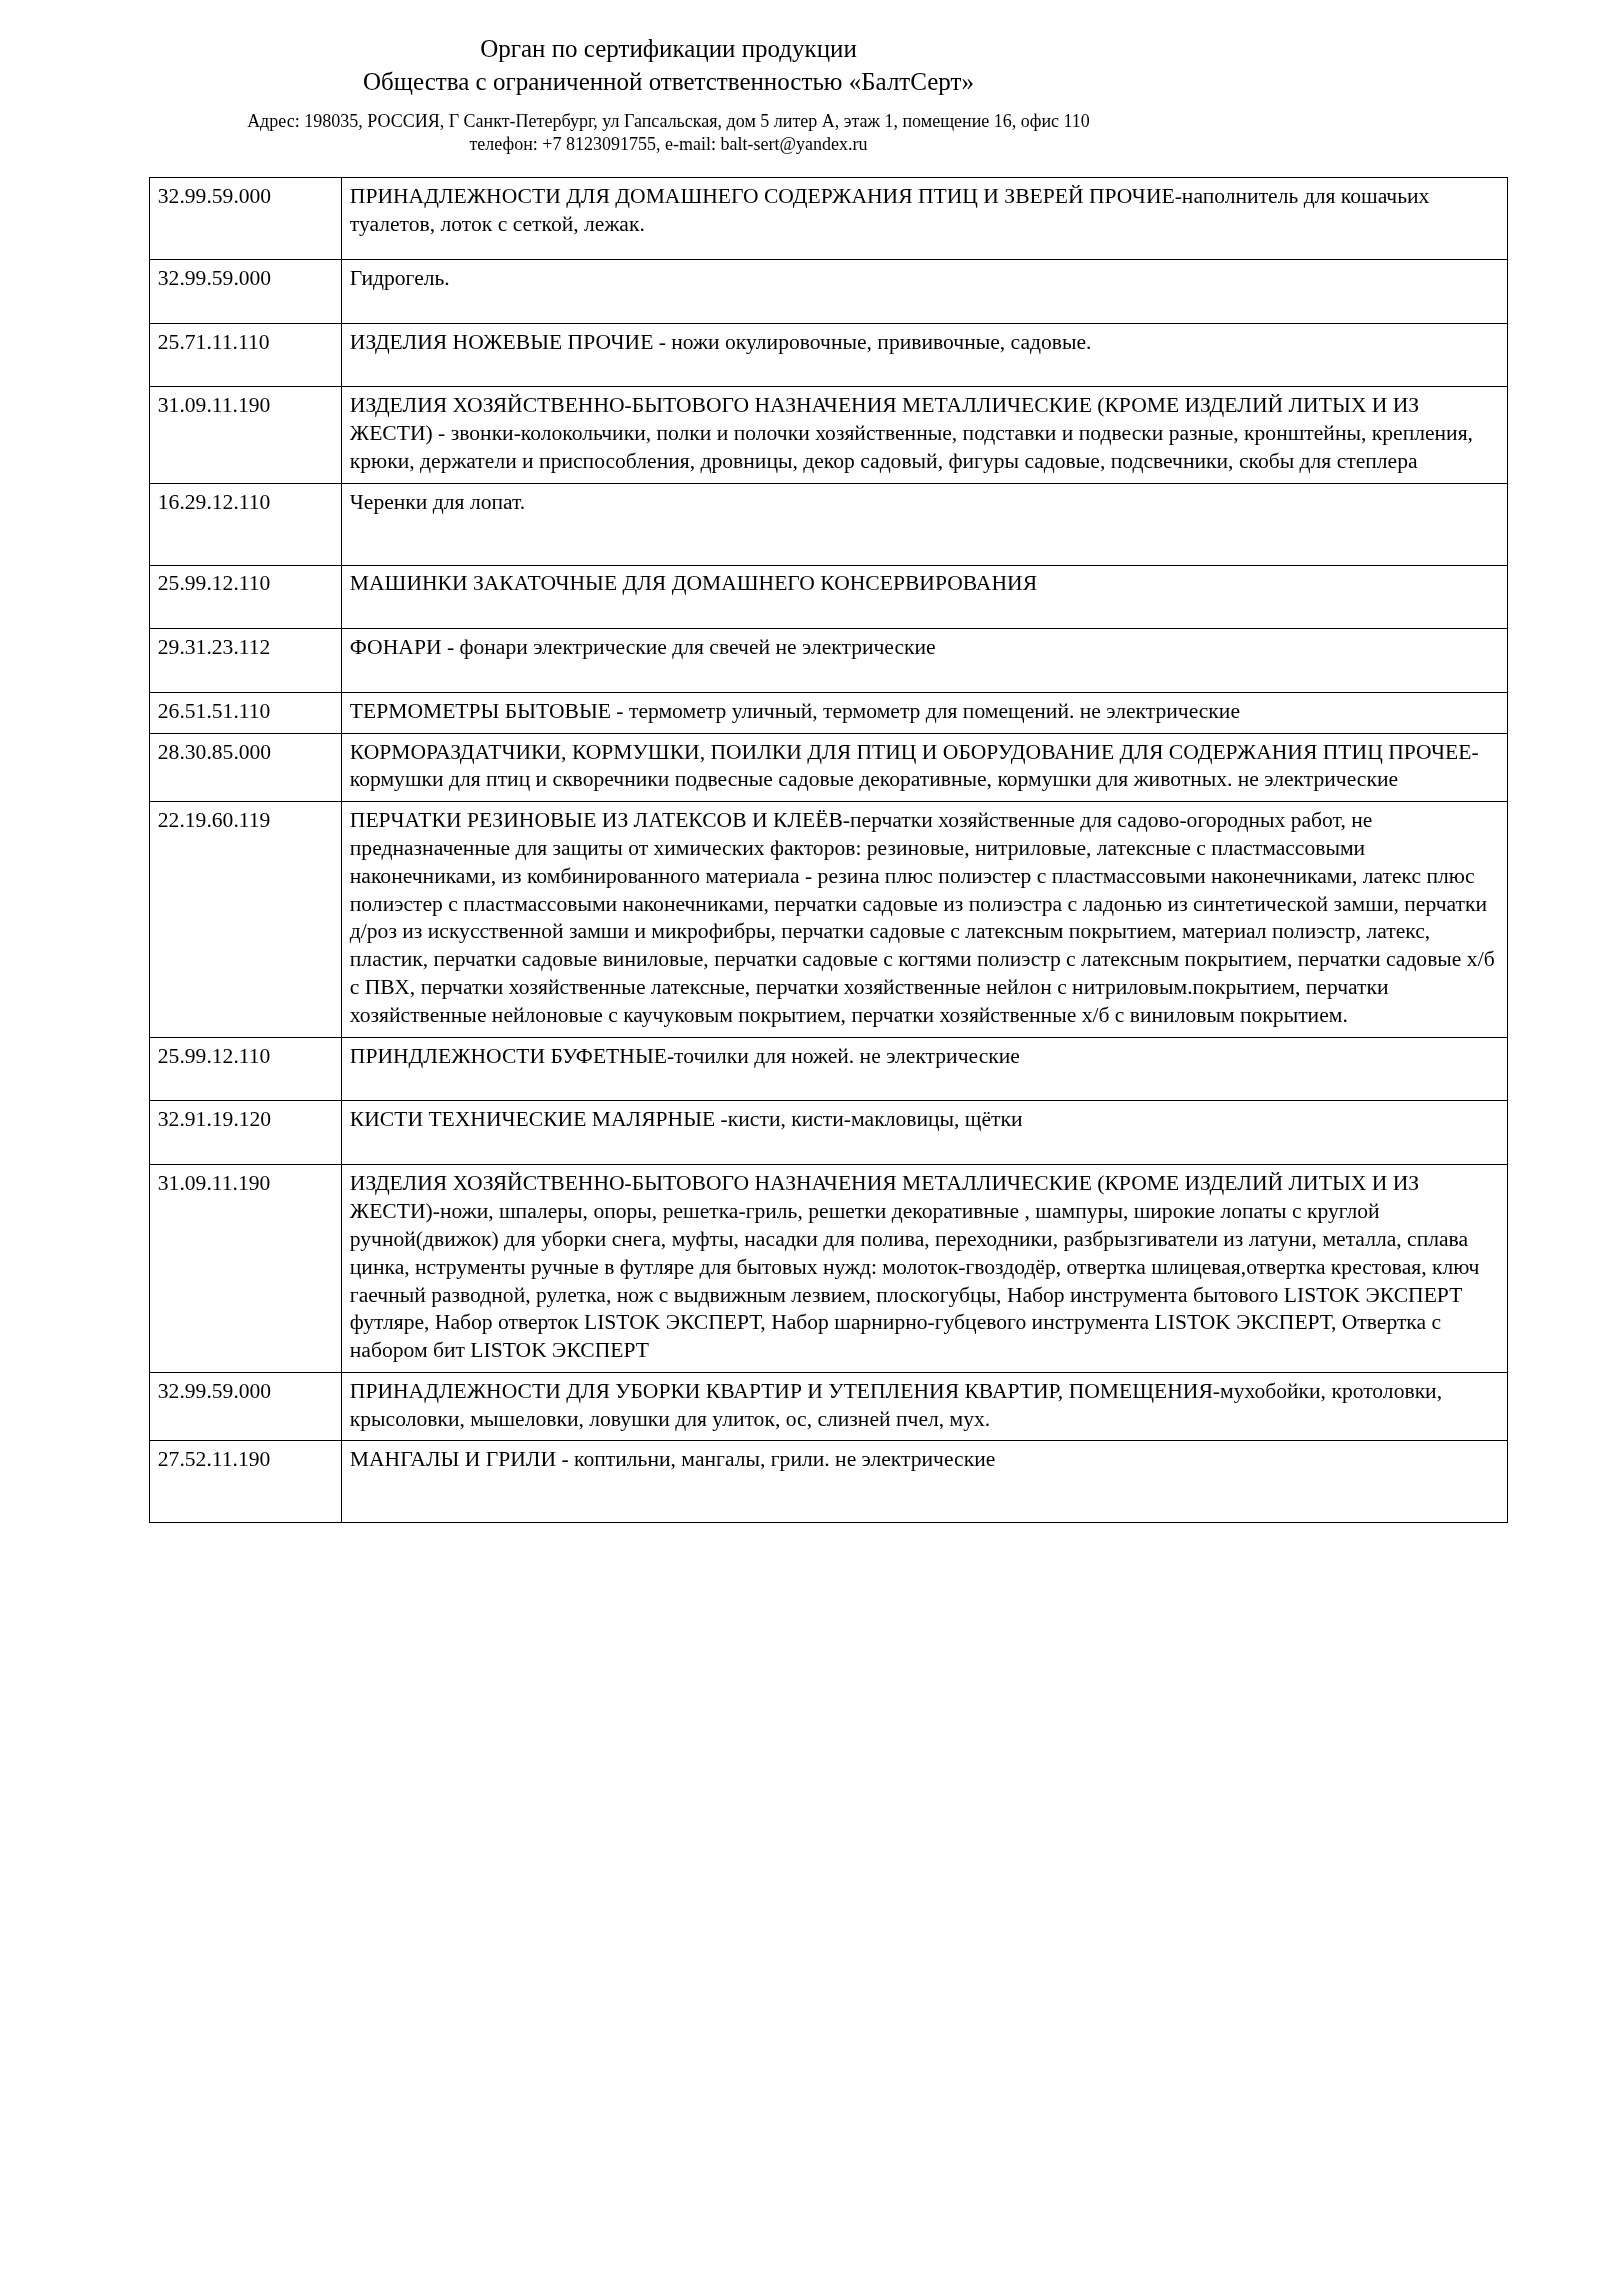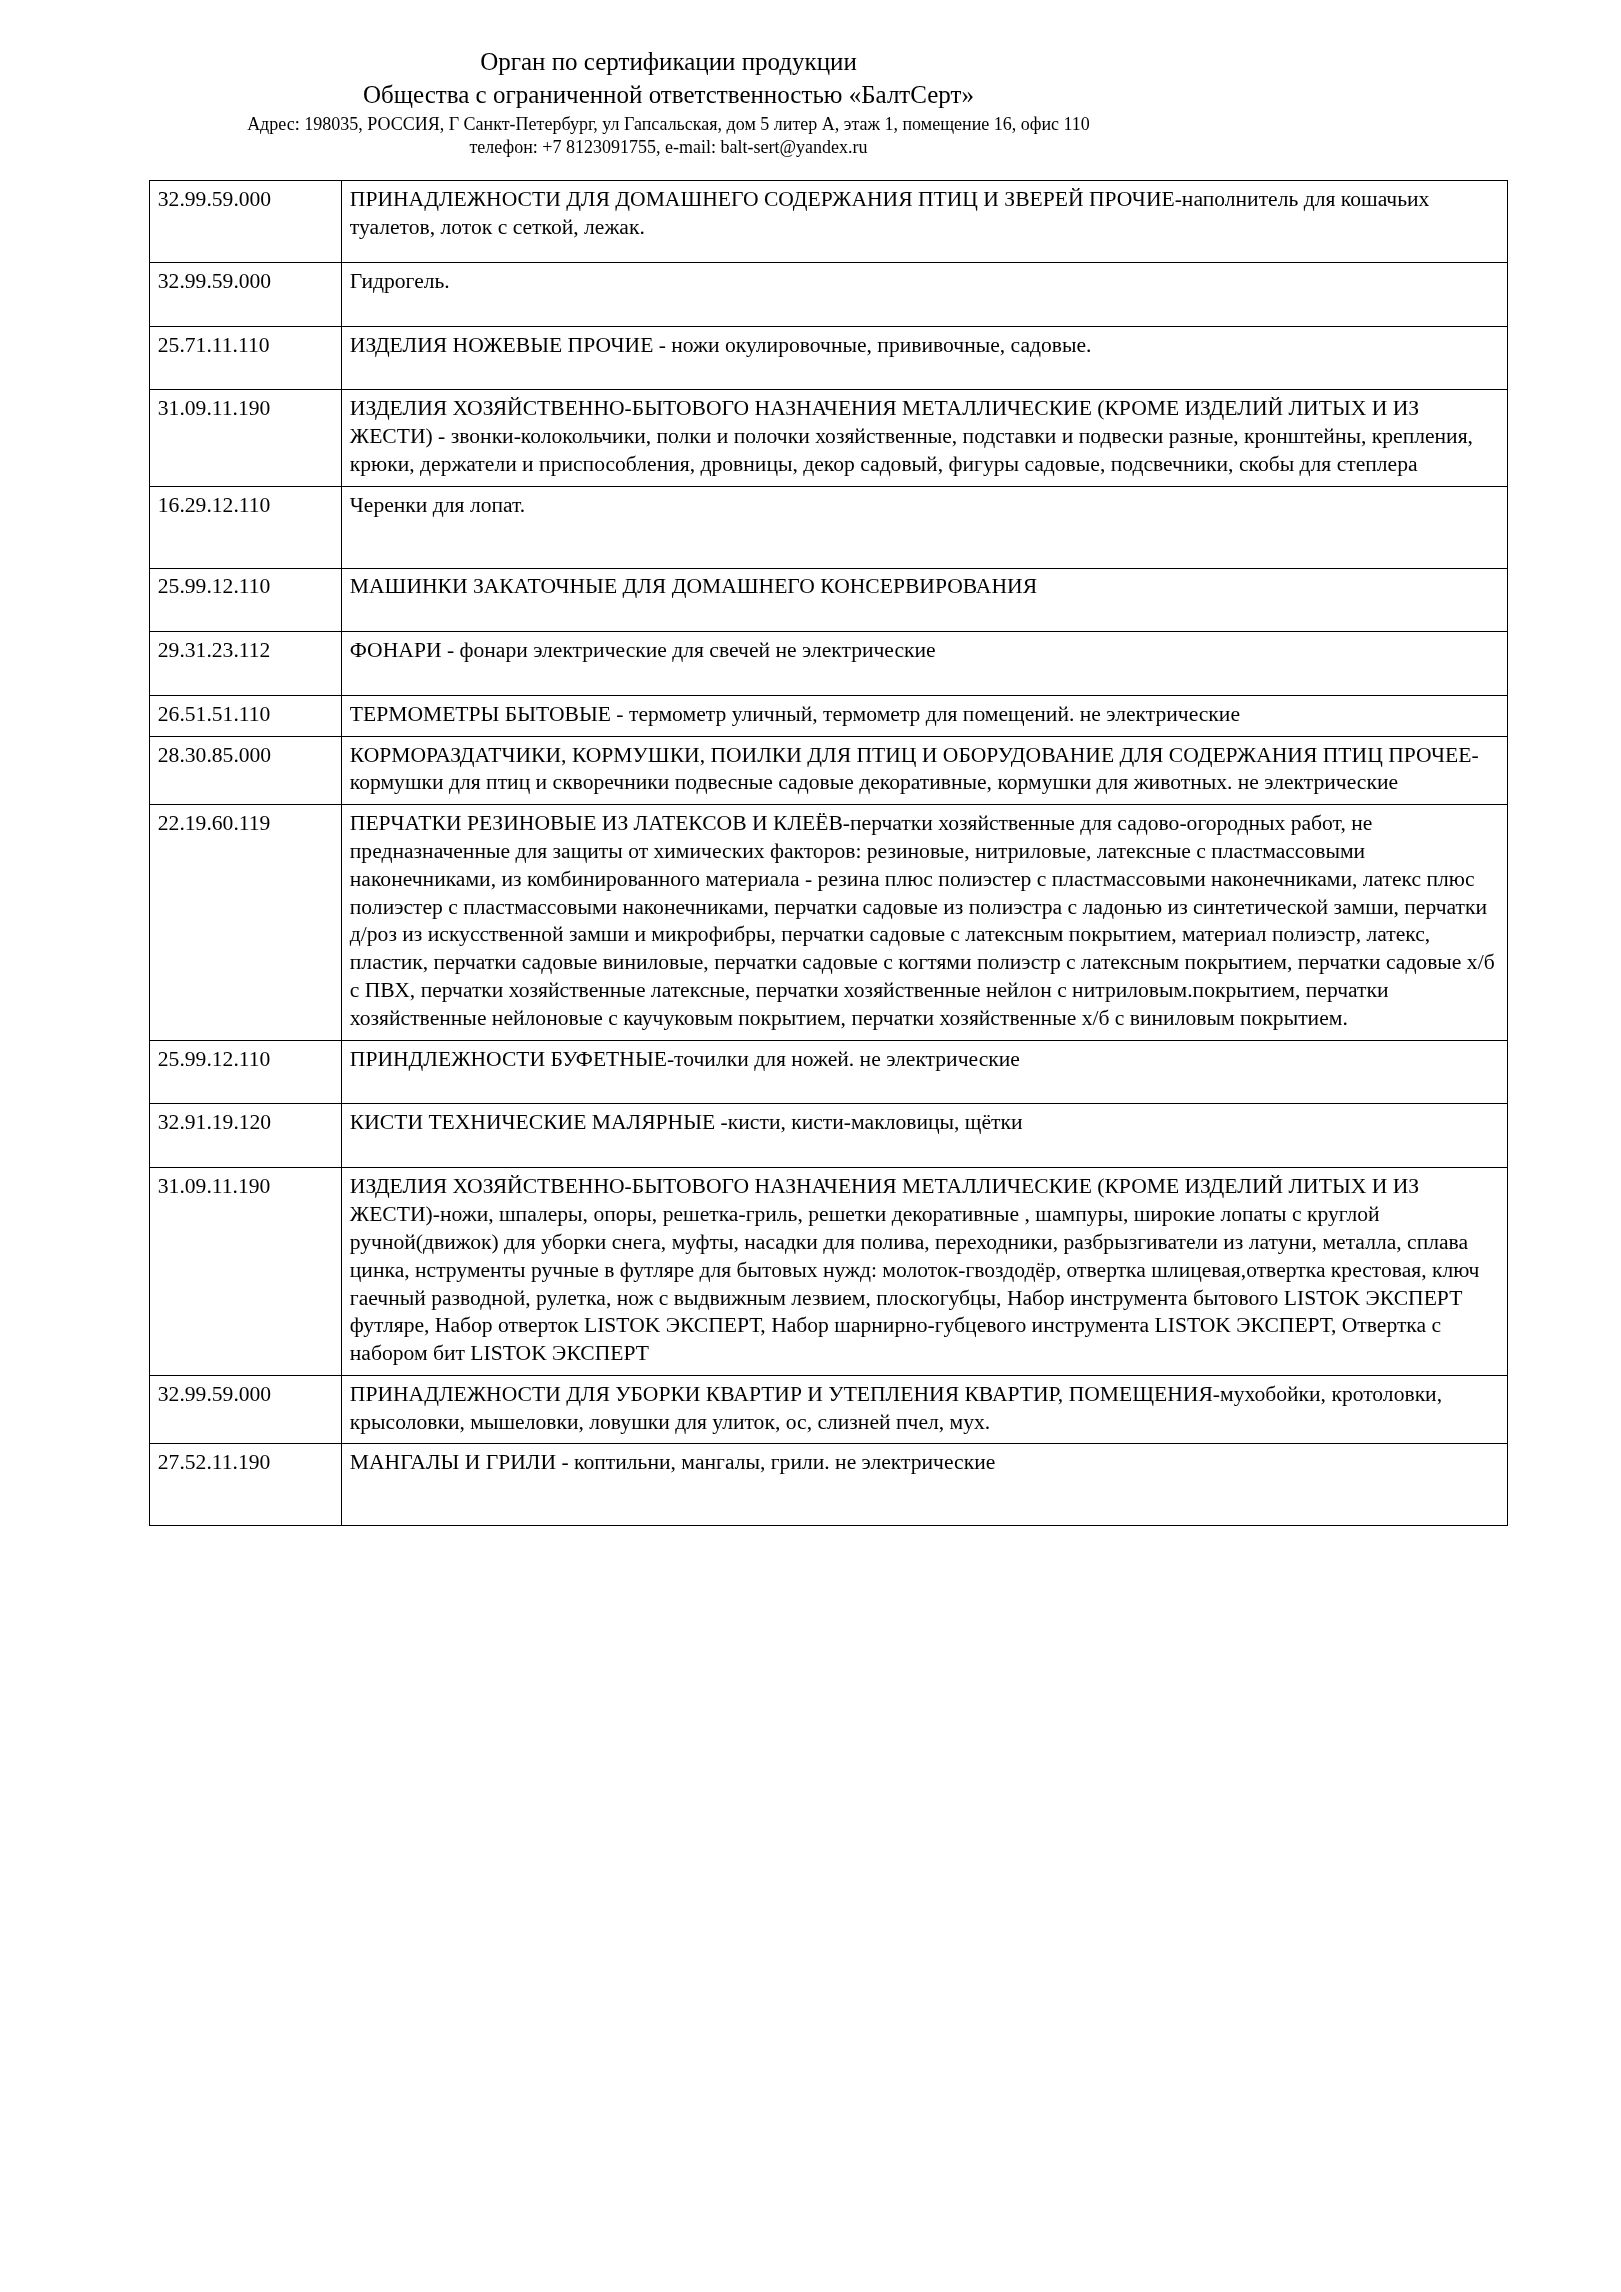--- a/index.html
+++ b/index.html
@@ -11,21 +11,21 @@
     width: 1621px;
     min-height: 2293px;
     font-family: "Liberation Serif", serif;
     color: #000000;
   }
   .page {
     position: relative;
     width: 1304px;
     min-height: 2293px;
     box-sizing: border-box;
-    padding: 46px 116px 39px 149px;
+    padding: 33px 116px 39px 149px;
   }
   .header {
     text-align: center;
     margin-bottom: 9.8px;
   }
   .header .line1,
   .header .line2,
   .header .line3 {
     font-size: 25px;
     line-height: 1.30;
@@ -34,21 +34,21 @@
   .header .line3 {
     font-weight: bold;
   }
   .header .line4,
   .header .line5 {
     font-size: 18px;
     line-height: 1.28;
     white-space: nowrap;
   }
   .header .line4 {
-    margin-top: 2px;
+    margin-top: 12px;
   }
   table.doc {
     border-collapse: collapse;
     width: 1358px;
     margin-top: 21px;
     table-layout: fixed;
   }
   table.doc col.c1 { width: 192px; }
   table.doc col.c2 { width: 1166px; }
   table.doc td {

